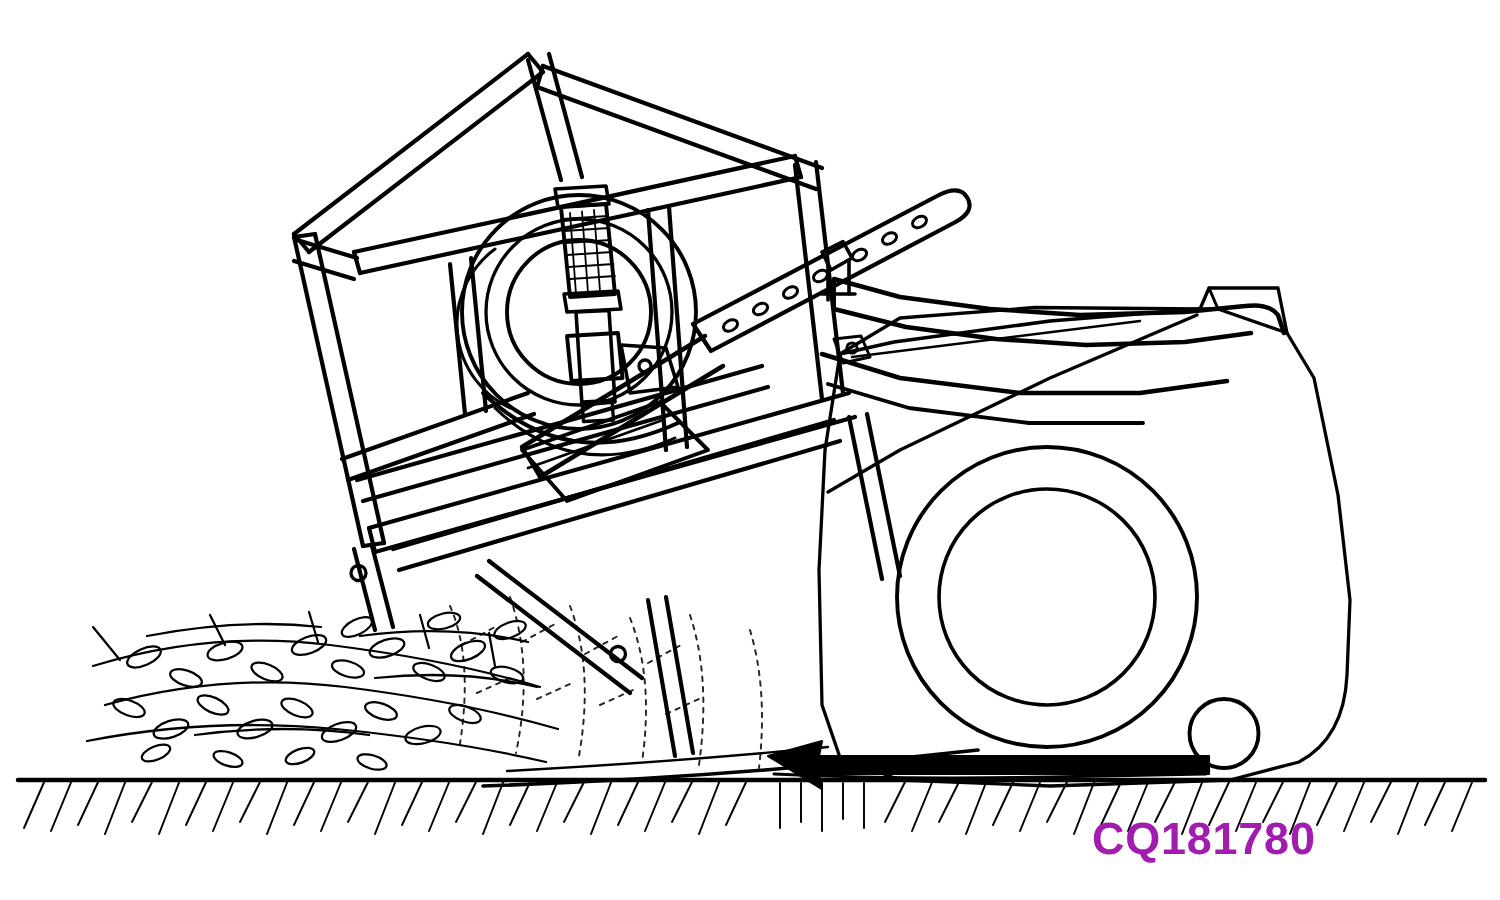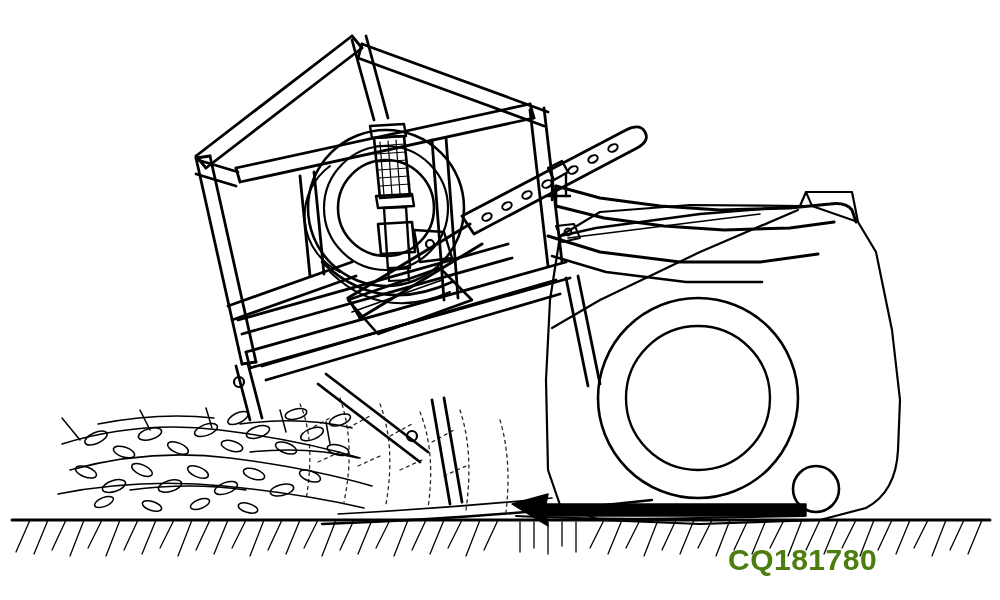--- a/index.html
+++ b/index.html
@@ -26,21 +26,21 @@
     display: block;
   }
   #part-number-label {
     position: absolute;
     left: 728px;
     top: 543px;
     font-family: "Liberation Sans", sans-serif;
     font-size: 30px;
     font-weight: bold;
     letter-spacing: 0.5px;
-    color: #4d7c0f;
+    color: #a21caf;
     white-space: nowrap;
     user-select: text;
   }
 </style>
 </head>
 <body>
 
 <div id="figure-root">
 
   <svg id="line-art" viewBox="0 0 1000 600" xmlns="http://www.w3.org/2000/svg">

